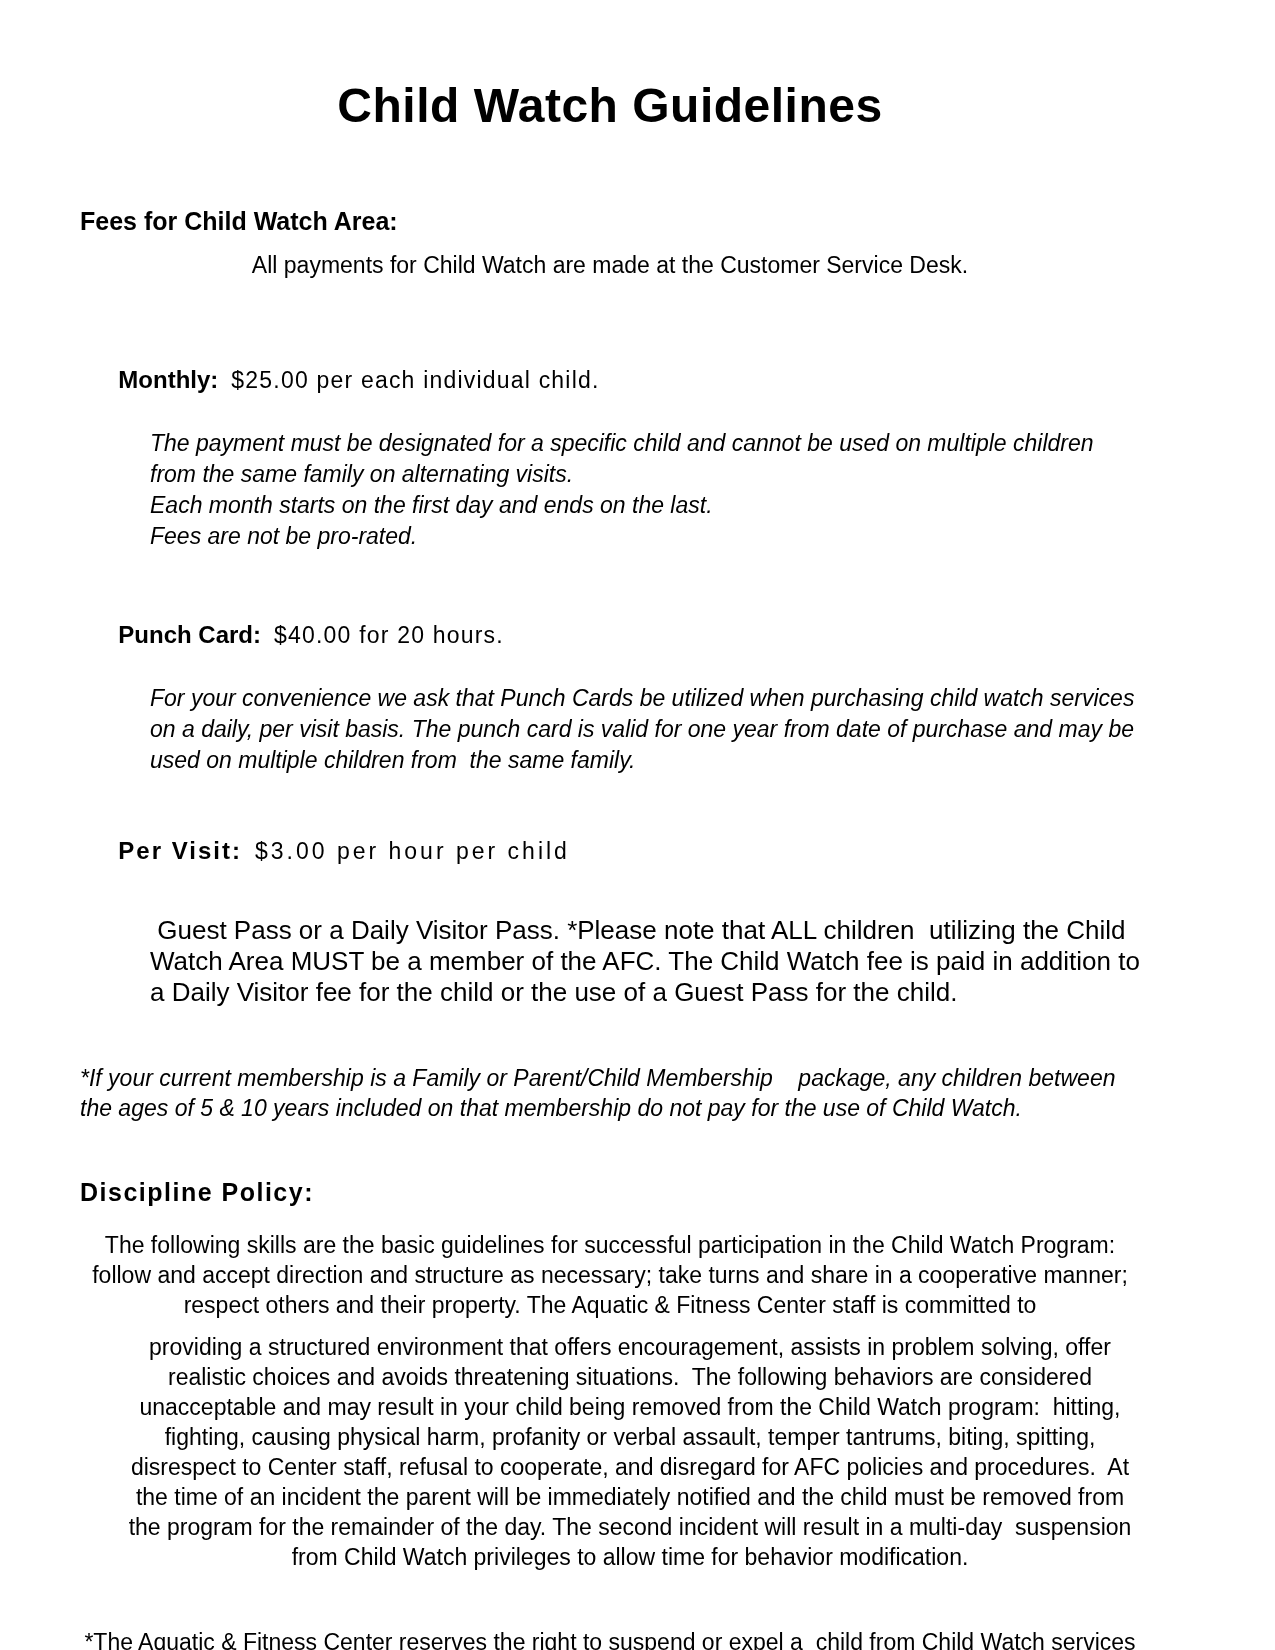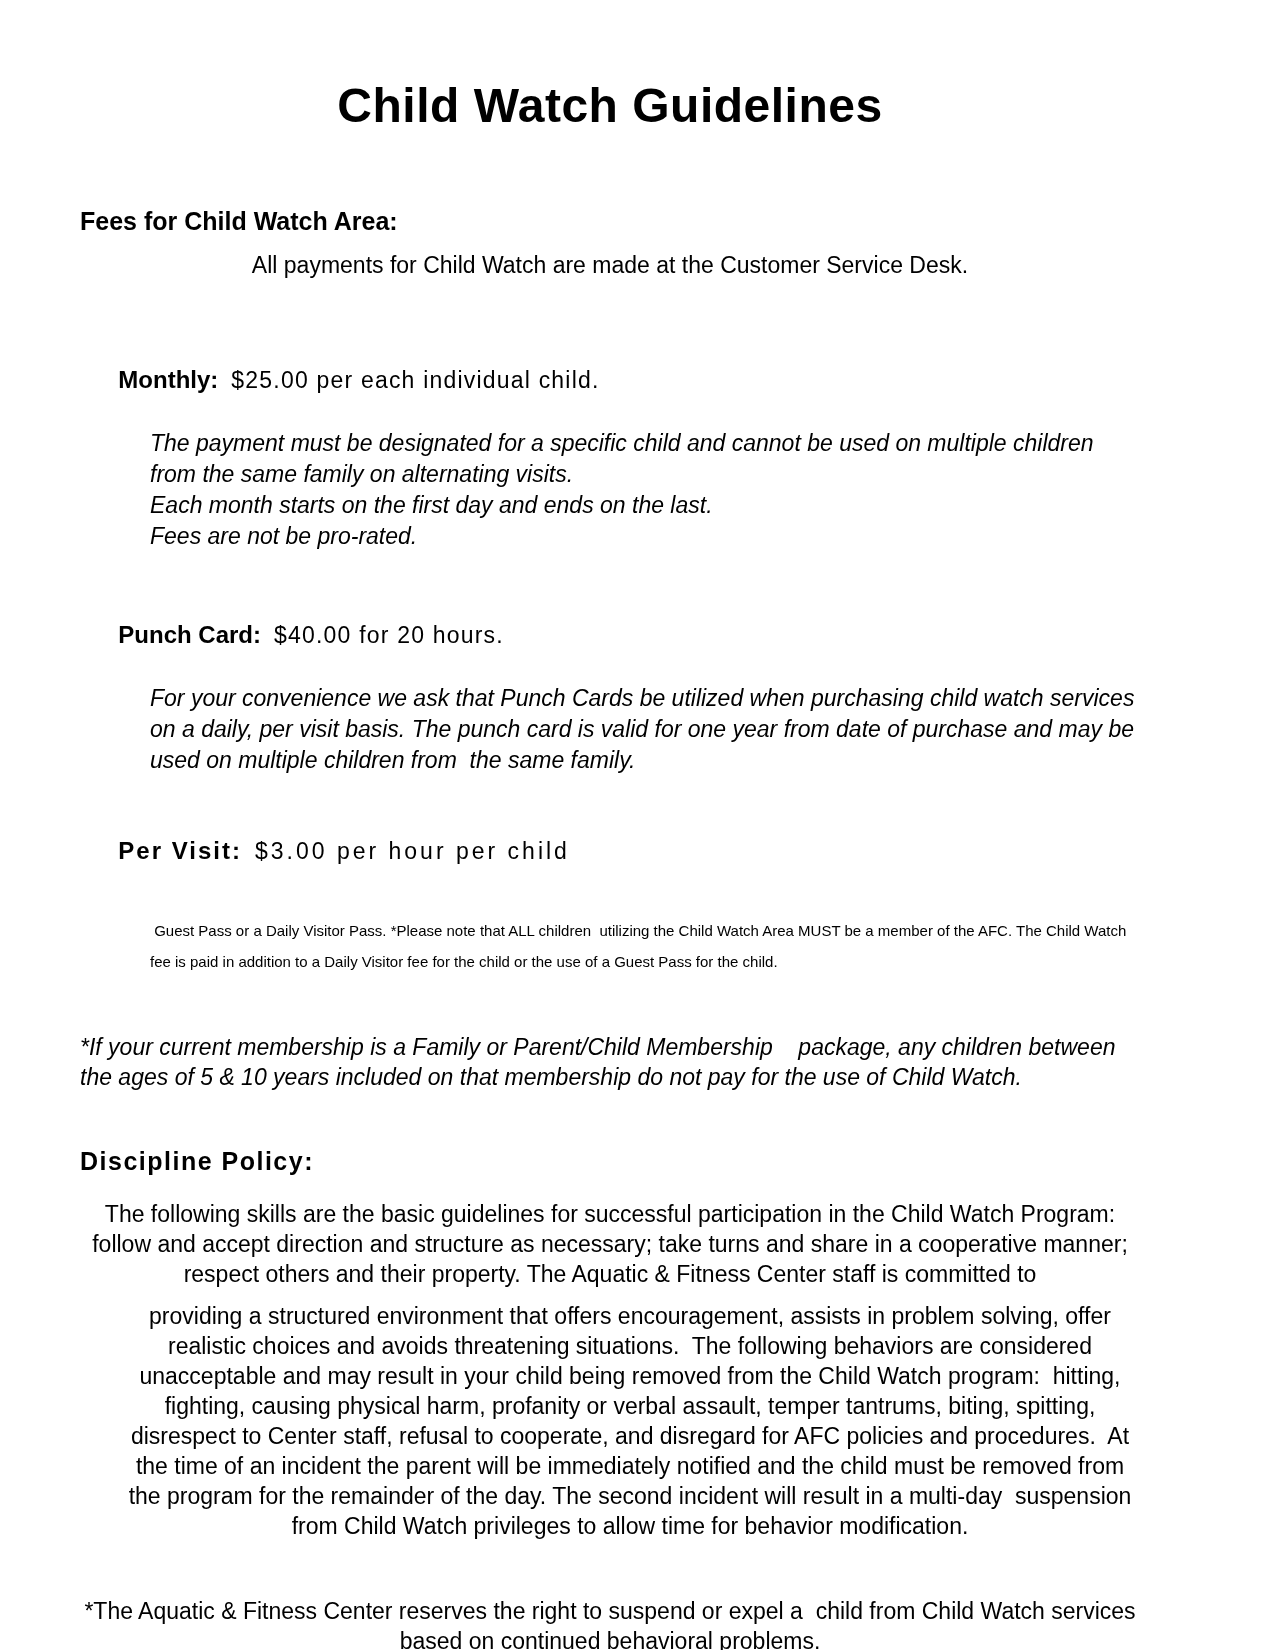--- a/index.html
+++ b/index.html
@@ -50,21 +50,21 @@
 
   .track-1 { letter-spacing: 1.2px; }
   .track-2 { letter-spacing: 2px; }
   .track-3 { letter-spacing: 3px; }
 
   .detail-list { margin-top: 3px; padding-left: 70px; font-style: italic; }
   .detail { font-size: 23px; line-height: 31px; }
 
   .pv-list { margin-top: 19px; padding-left: 70px; }
   .pv-line1 { font-size: 23px; line-height: 31px; letter-spacing: 2px; }
-  .pv-para  { font-size: 15px; line-height: 31px; margin-top: 12px; }
+  .pv-para  { font-size: 26px; line-height: 31px; margin-top: 12px; }
 
   .membership-note {
     margin-top: 55px;
     font-size: 23px;
     line-height: 30px;
     font-style: italic;
   }
 
   .disc-p1 { margin-top: 23px; }
   .disc-p2 { margin-top: 12px; margin-left: 40px; }

